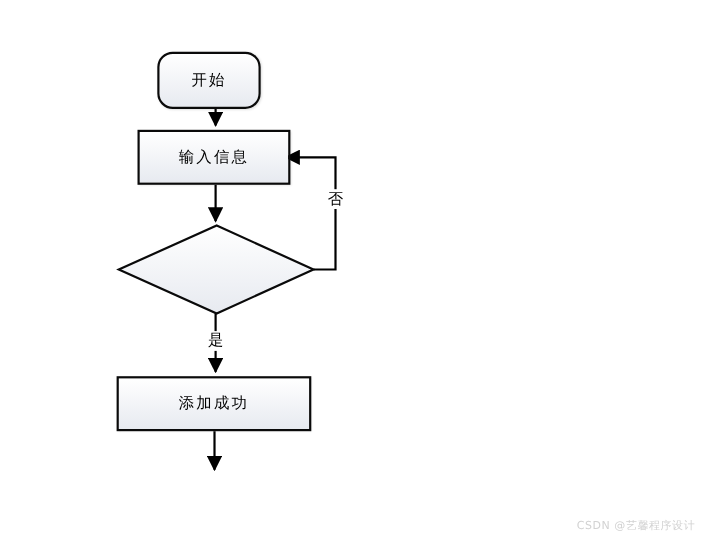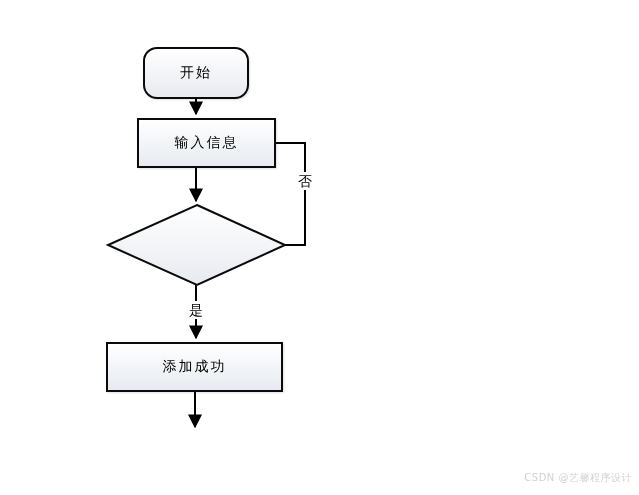--- a/index.html
+++ b/index.html
@@ -28,22 +28,22 @@
     align-items: center;
     justify-content: center;
     background: linear-gradient(180deg, #ffffff 0%, #e7eaf0 100%);
     border: 2px solid #0a0a0a;
     color: #000000;
     font-size: 14px;
     letter-spacing: 2px;
     box-shadow: 1px 1px 2px rgba(0,0,0,0.12);
   }
   .node.rounded { border-radius: 14px; }
-  .node-start   { left: 143px; top:  47px; width: 106px; height: 52px; }
-  .node-input   { left: 137px; top: 118px; width: 139px; height: 50px; font-family: Liberation Serif, serif; }
+  .node-start   { left: 143px; top:  47px; width: 94px; height: 52px; }
+  .node-input   { left: 125px; top: 118px; width: 139px; height: 50px; font-family: Liberation Serif, serif; }
   .node-success { left: 106px; top: 342px; width: 177px; height: 50px; text-align: right; }
   .node-end     { left: 141px; top: 431px; width: 109px; height: 50px; }
   .diamond-label {
     position: absolute;
     left: 108px; top: 236px;
     width: 178px;
     text-align: center;
     color: #000000;
     font-size: 14px;
     letter-spacing: 1px;

